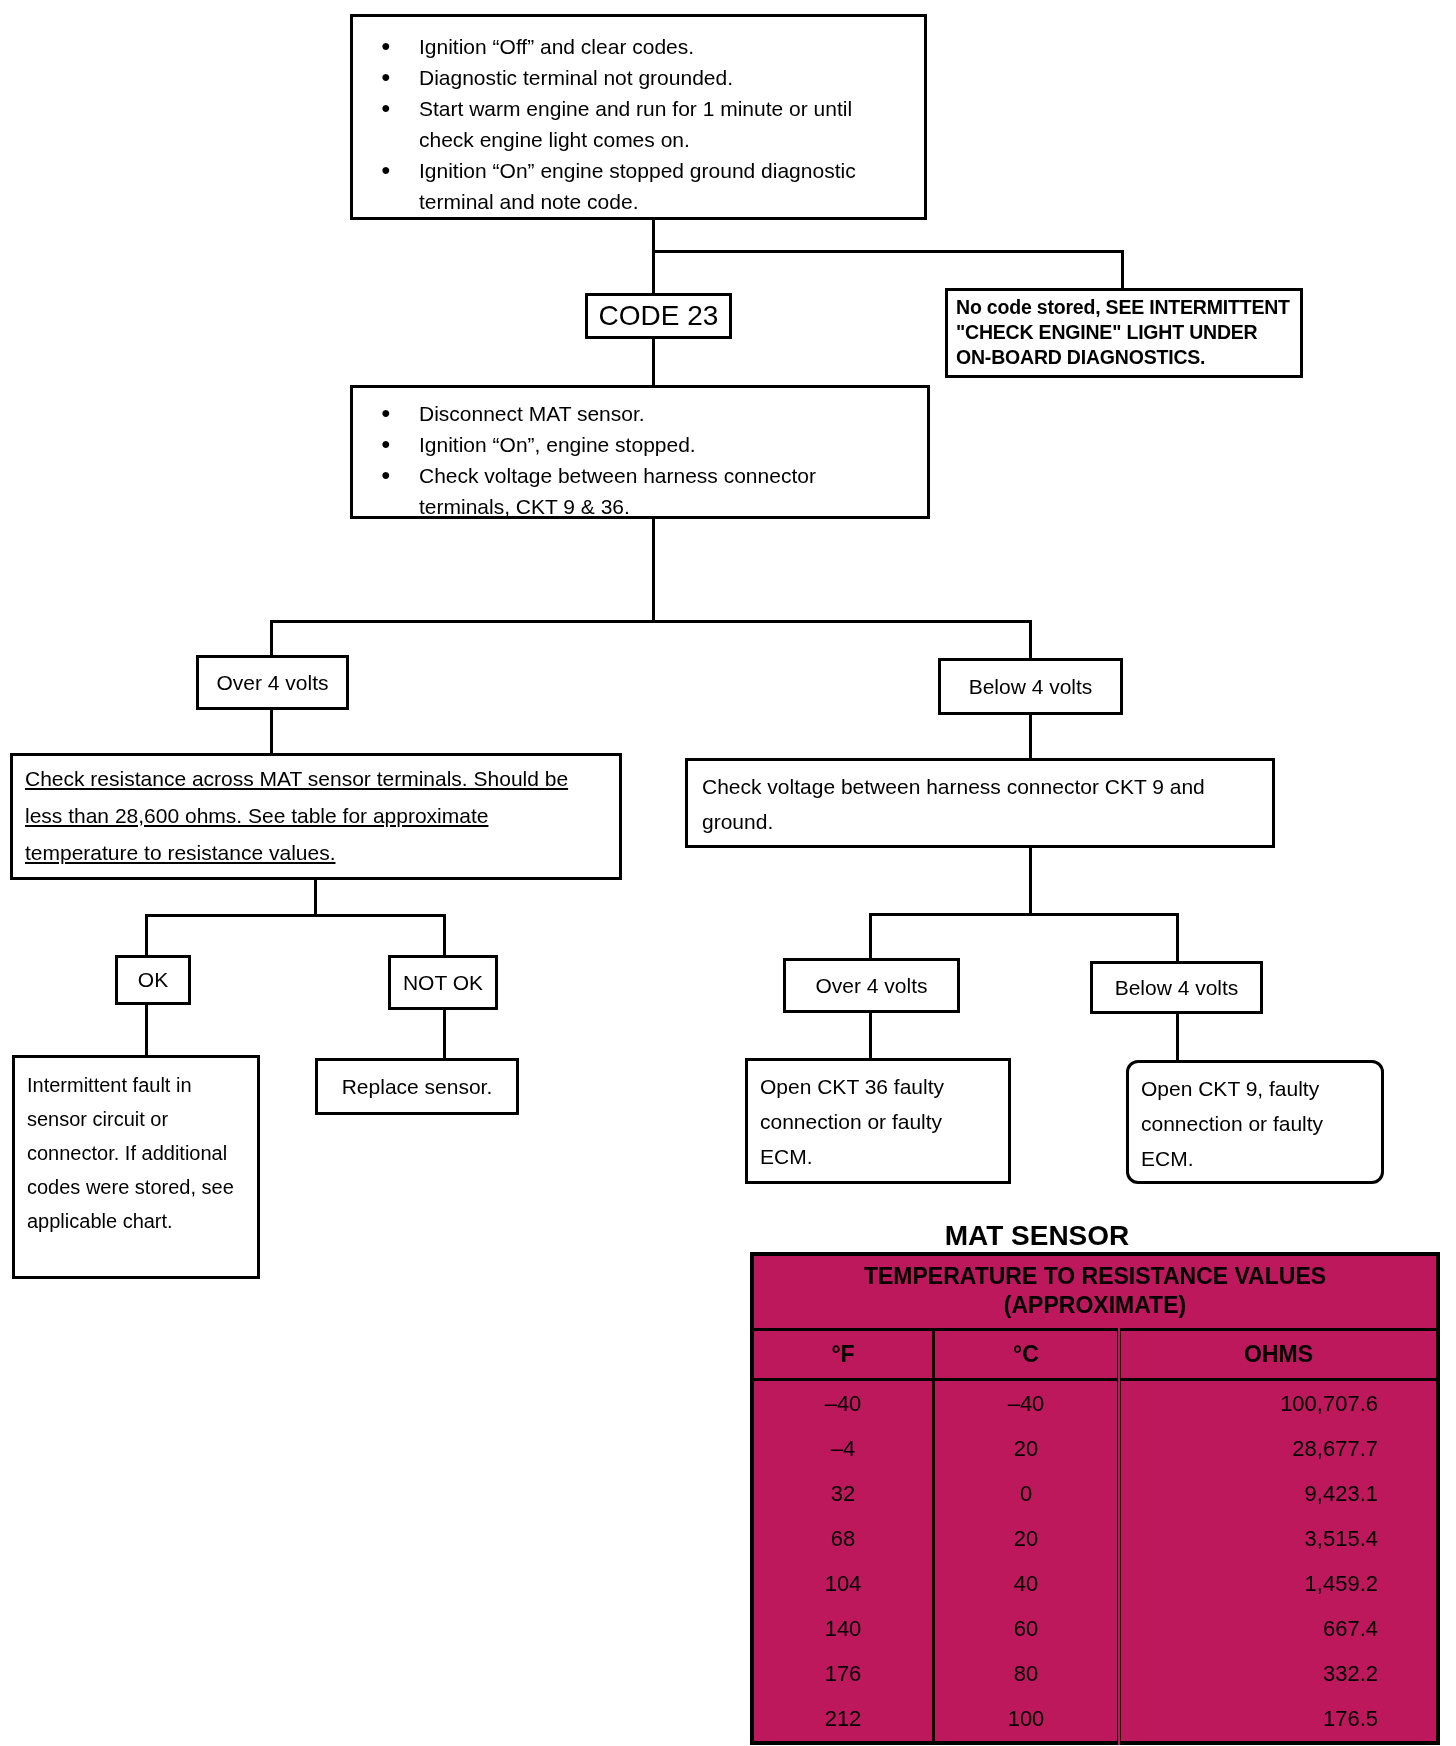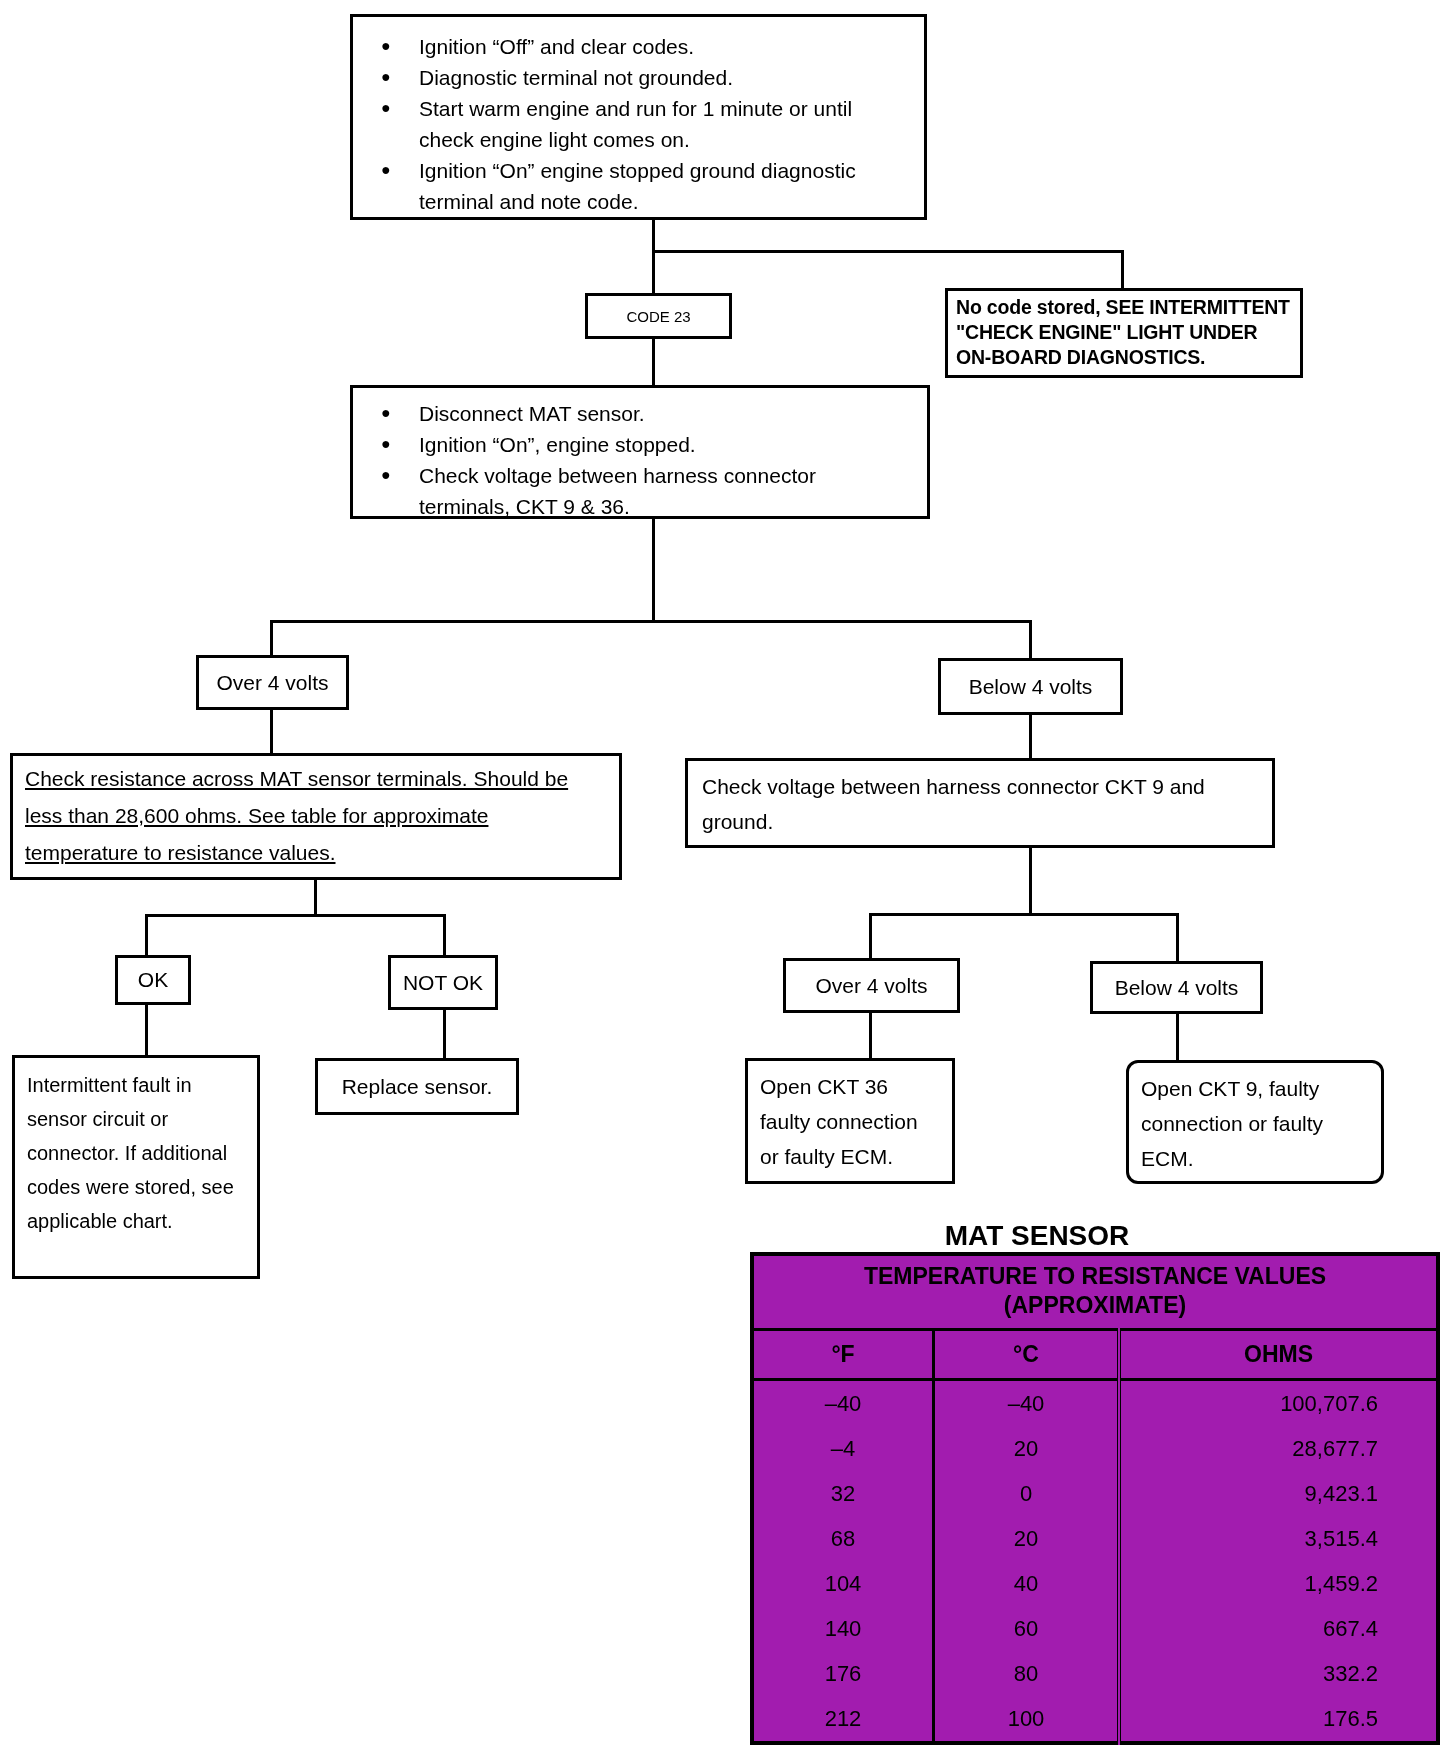--- a/index.html
+++ b/index.html
@@ -8,47 +8,47 @@
   .box{position:absolute;border:3px solid #000;background:#fff;box-sizing:border-box;}
   .lbl{display:flex;align-items:center;justify-content:center;font-size:21px;}
   .line{position:absolute;background:#000;}
 
   
   .bullets{list-style:none;margin:0;padding:0;}
   .bullets li{position:relative;padding-left:42px;font-size:21px;line-height:31px;}
   .bullet{position:absolute;left:4px;top:-1px;font-size:16px;}
 
   .setup-box{left:350px;top:14px;width:577px;height:206px;padding:14px 16px 0 24px;}
-  .code23-box{left:585px;top:293px;width:147px;height:46px;font-size:15px;}
+  .code23-box{left:585px;top:293px;width:147px;height:46px;font-size:28px;}
   .no-code-box{left:945px;top:288px;width:358px;height:90px;padding:4px 8px;
                font-weight:700;font-size:19.5px;line-height:25px;letter-spacing:-0.2px;}
   .test-box{left:350px;top:385px;width:580px;height:134px;padding:10px 16px 0 24px;}
   .over4-left{left:196px;top:655px;width:153px;height:55px;}
   .below4-top{left:938px;top:658px;width:185px;height:57px;}
   .check-res-box{left:10px;top:753px;width:612px;height:127px;padding:4px 12px;
                  font-size:21px;line-height:37px;text-decoration:underline;}
   .check-volt-box{left:685px;top:758px;width:590px;height:90px;padding:8px 14px;
                   font-size:21px;line-height:35px;}
   .ok-box{left:115px;top:955px;width:76px;height:50px;}
   .not-ok-box{left:388px;top:955px;width:110px;height:55px;}
   .intermittent-box{left:12px;top:1055px;width:248px;height:224px;padding:10px 12px;
                     font-size:20px;line-height:34px;}
   .replace-box{left:315px;top:1058px;width:204px;height:57px;}
   .over4-right{left:783px;top:958px;width:177px;height:55px;}
   .below4-right{left:1090px;top:961px;width:173px;height:53px;}
-  .open36-box{left:745px;top:1058px;width:210px;height:126px;padding:8px 12px;
+  .open36-box{left:745px;top:1058px;width:266px;height:126px;padding:8px 12px;
               font-size:21px;line-height:35px;}
   .open9-box{left:1126px;top:1060px;width:258px;height:124px;padding:8px 12px;
              font-size:21px;line-height:35px;border-radius:12px;}
 
   .mat-title{position:absolute;left:692px;top:1220px;width:690px;text-align:center;
              font-weight:700;font-size:28px;}
 
   table.rtab{position:absolute;left:750px;top:1252px;width:690px;
-             border:4px solid #000;border-collapse:collapse;background:#a21caf;}
+             border:4px solid #000;border-collapse:collapse;background:#be185d;}
   .rtab .caption-cell{border-bottom:3px solid #000;text-align:center;
                       font-weight:700;font-size:23px;line-height:29px;padding:6px 0 8px;}
   .rtab th{border-bottom:3px solid #000;font-weight:700;font-size:23px;padding:10px 0;}
   .rtab th.col-f,.rtab td.col-f{border-right:3px solid #000;width:178px;text-align:center;}
   .rtab th.col-c,.rtab td.col-c{width:182px;text-align:center;}
   .rtab th.col-ohms,.rtab td.col-ohms{border-left:4px double #000;text-align:center;}
   .rtab td{font-size:22px;height:45px;padding:0;}
   .rtab td.col-ohms{text-align:right;padding-right:58px;}
 
   

